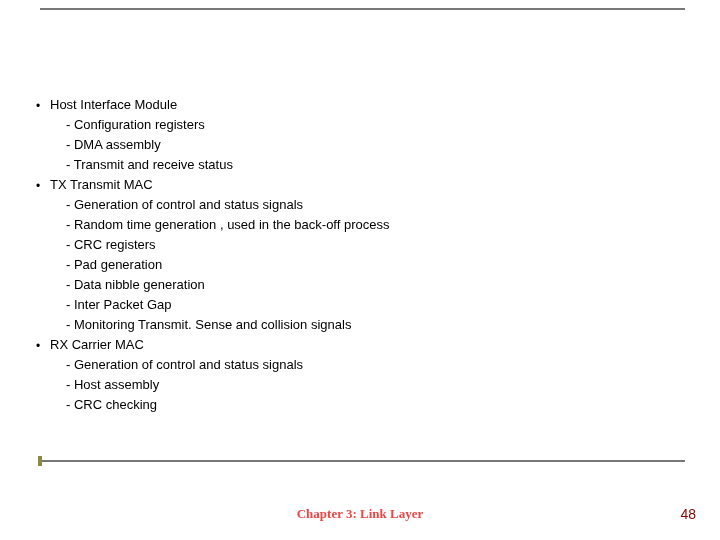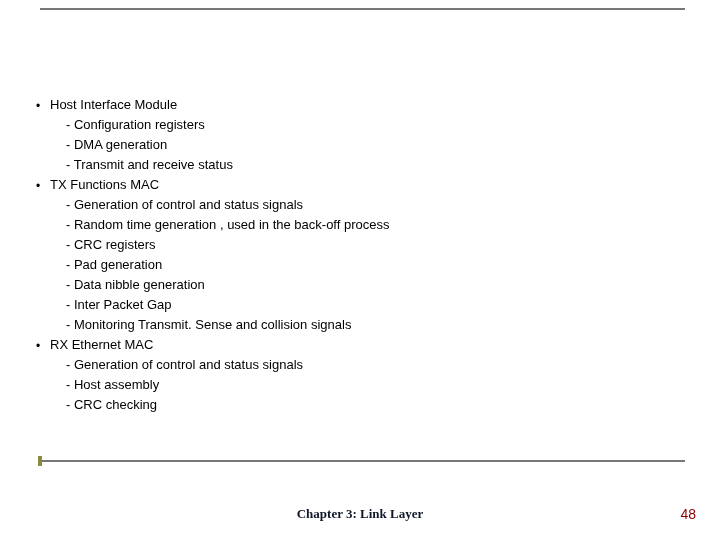--- a/index.html
+++ b/index.html
@@ -91,21 +91,21 @@
   }
   .footer-center {
     position: absolute;
     bottom: 18px;
     left: 0;
     width: 720px;
     text-align: center;
     font-family: "Times New Roman", Times, serif;
     font-size: 13px;
     font-weight: bold;
-    color: #0f172a;
+    color: #ef4444;
   }
   .footer-right {
     position: absolute;
     bottom: 18px;
     right: 24px;
     font-family: Liberation Sans, sans-serif;
     font-size: 14px;
     color: #8b0000;
   }
 </style>
@@ -113,33 +113,33 @@
 <body>
 
 <div class="slide">
   <div class="title-rule-top"></div>
 
 
   <div class="body-area">
 
     <div class="l1">Host Interface Module</div>
     <div class="l2">- Configuration registers</div>
-    <div class="l2">- DMA generation</div>
+    <div class="l2">- DMA assembly</div>
     <div class="l2">- Transmit and receive status</div>
 
-    <div class="l1">TX Functions MAC</div>
+    <div class="l1">TX Transmit MAC</div>
     <div class="l2">- Generation of control and status signals</div>
     <div class="l2">- Random time generation , used in the back-off process</div>
     <div class="l2">- CRC registers</div>
     <div class="l2">- Pad generation</div>
     <div class="l2">- Data nibble generation</div>
     <div class="l2">- Inter Packet Gap</div>
     <div class="l2">- Monitoring Transmit. Sense and collision signals</div>
 
-    <div class="l1">RX Ethernet MAC</div>
+    <div class="l1">RX Carrier MAC</div>
     <div class="l2">- Generation of control and status signals</div>
     <div class="l2">- Host assembly</div>
     <div class="l2">- CRC checking</div>
   </div>
 
   <div class="body-tick"></div>
   <div class="body-rule"></div>
 
   <div class="footer-center">Chapter 3: Link Layer</div>
   <div class="footer-right">48</div>

